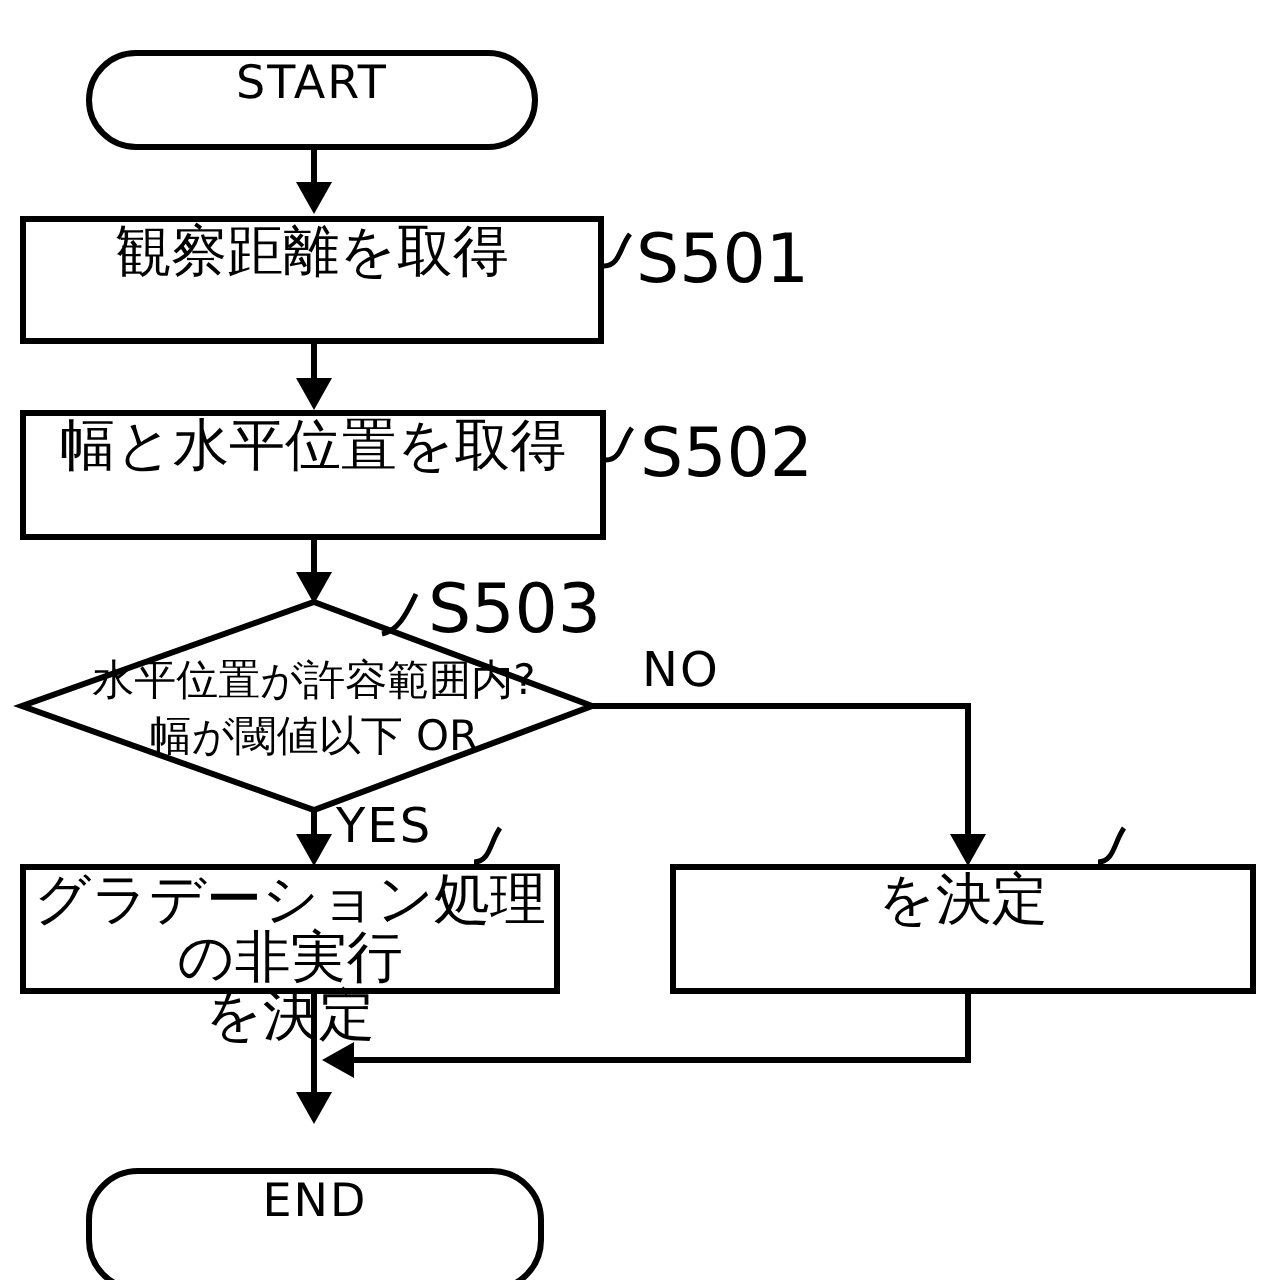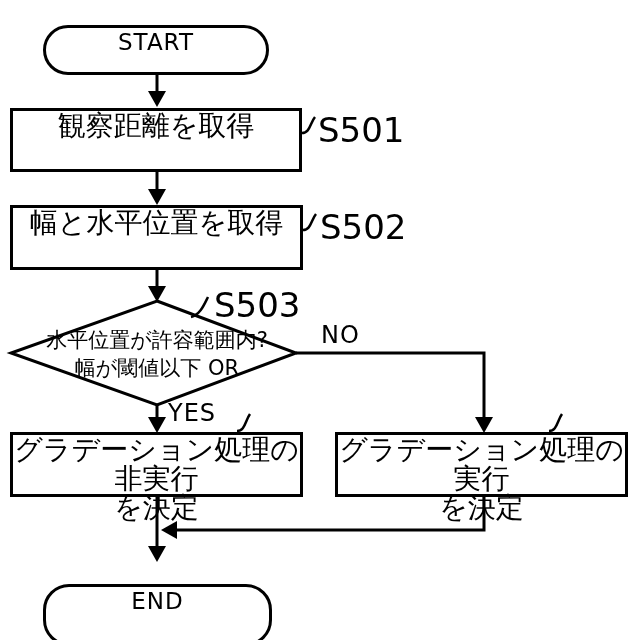--- a/index.html
+++ b/index.html
@@ -104,27 +104,26 @@
 
   <div class="diamond-text">
     <div>水平位置が許容範囲内?</div>
     <div>幅が閾値以下 OR</div>
   </div>
   <div class="steplabel" style="left:214px; top:285px;">S503</div>
 
   <div class="branchlabel" style="left:168px; top:399px;">YES</div>
   <div class="branchlabel" style="left:321px; top:321px;">NO</div>
 
-  <div class="node process" style="left:10px; top:432px; width:293px; height:65px;">
+  <div class="node process" style="left:10px; top:432px; width:270px; height:65px;">
     <span>グラデーション処理の非実行</span>
     <span>を決定</span>
   </div>
 
   <div class="node process" style="left:335px; top:432px; width:293px; height:65px;">
-    <span>グラデーション処理の実行</span>
     <span>を決定</span>
   </div>
 
   <div class="node terminal" style="left:43px; top:584px; width:229px; height:62px;">
     <span>END</span>
   </div>
 
 </div>
 
 </body></html>

